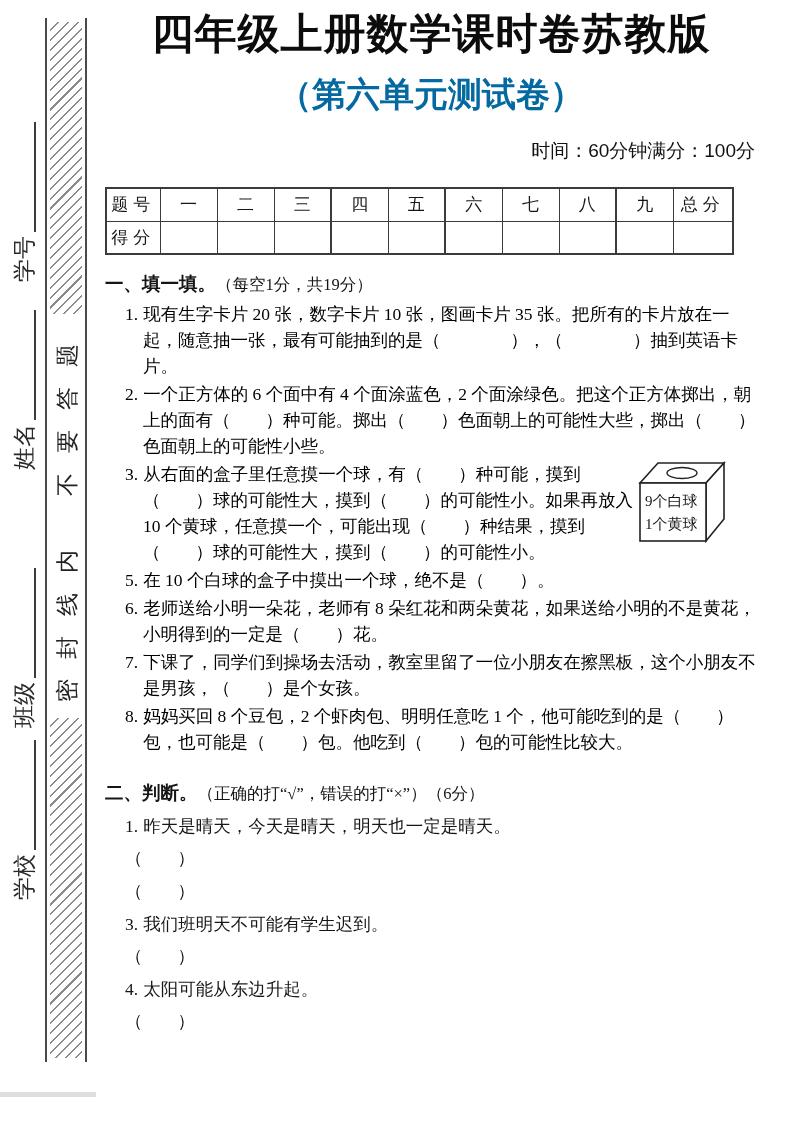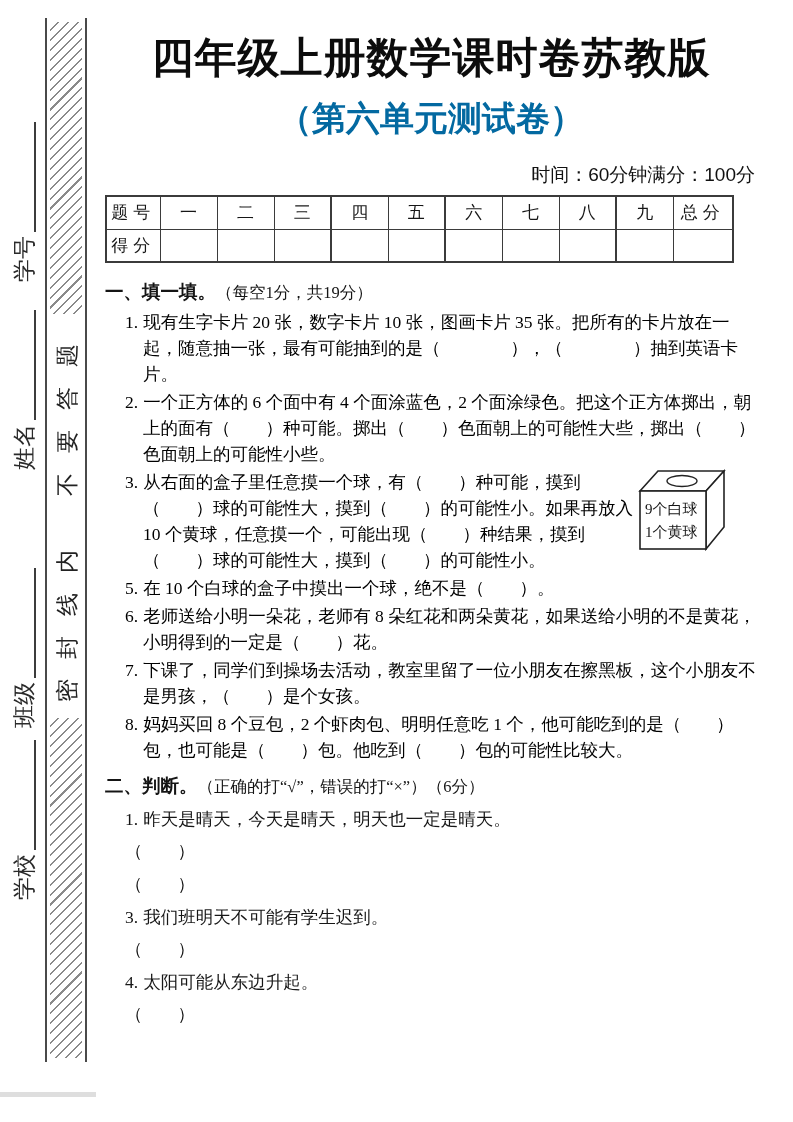--- a/index.html
+++ b/index.html
@@ -44,40 +44,40 @@
     border-bottom:2px solid #3c3c3c; margin:0 0 4px 4px;
   }
   .f-xuehao { top:188px; }
   .f-xingming { top:376px; }
   .f-banji { top:634px; }
   .f-xuexiao { top:806px; }
 
   .fold-mark { position:absolute; left:0; top:1092px; width:96px; height:5px; background:#dedede; }
 
   
-  .main { position:absolute; left:105px; top:32px; width:652px; }
+  .main { position:absolute; left:105px; top:8px; width:652px; }
 
   .title1 {
     font-family:"Liberation Sans","DejaVu Sans",sans-serif;
     font-weight:900; font-size:42px; line-height:52px;
     text-align:center; letter-spacing:1px; color:#0c0c0c;
   }
   .title2 {
     font-family:"Liberation Sans","DejaVu Sans",sans-serif;
     font-weight:900; font-size:34px; line-height:44px;
     text-align:center; margin-top:12px; color:#0369a1;
   }
   .meta {
     text-align:right; font-size:19px; line-height:25px; margin-top:22px;
     font-family:"Liberation Sans","DejaVu Sans",sans-serif; font-weight:400;
     padding-right:2px; color:#111;
   }
 
   table.score {
-    border-collapse:collapse; width:627px; margin-top:8px;
+    border-collapse:collapse; width:627px; margin-top:24px;
     table-layout:fixed;
     padding-left:18px;
   }
   table.score th, table.score td {
     border:1px solid #3b3b3b; font-weight:normal; font-size:17px;
     text-align:center; color:#161616;
   }
   table.score { border:2px solid #3b3b3b; }
   table.score tr:first-child th { height:33px; }
   table.score tr:last-child td { height:33px; }
@@ -221,21 +221,21 @@
       <span class="qnum">6.</span><span>老师送给小明一朵花，老师有 8 朵红花和两朵黄花，如果送给小明的不是黄花，小明得到的一定是（　　）花。</span>
     </div>
     <div class="q">
       <span class="qnum">7.</span><span>下课了，同学们到操场去活动，教室里留了一位小朋友在擦黑板，这个小朋友不是男孩，（　　）是个女孩。</span>
     </div>
     <div class="q">
       <span class="qnum">8.</span><span>妈妈买回 8 个豆包，2 个虾肉包、明明任意吃 1 个，他可能吃到的是（　　）包，也可能是（　　）包。他吃到（　　）包的可能性比较大。</span>
     </div>
   </div>
 
-  <div class="sec-head" style="margin-top:11px;">
+  <div class="sec-head" style="margin-top:26px;">
     <span class="sec-title">二、判断。</span><span class="sec-note">（正确的打“√”，错误的打“×”）（6分）</span>
   </div>
 
   <div class="qlist">
     <div class="jrow">
       <span><span class="qnum">1.</span><span>昨天是晴天，今天是晴天，明天也一定是晴天。</span></span>
       <span class="jans">（　　）</span>
     </div>
     <div class="jrow">
       <span class="jans">（　　）</span>

